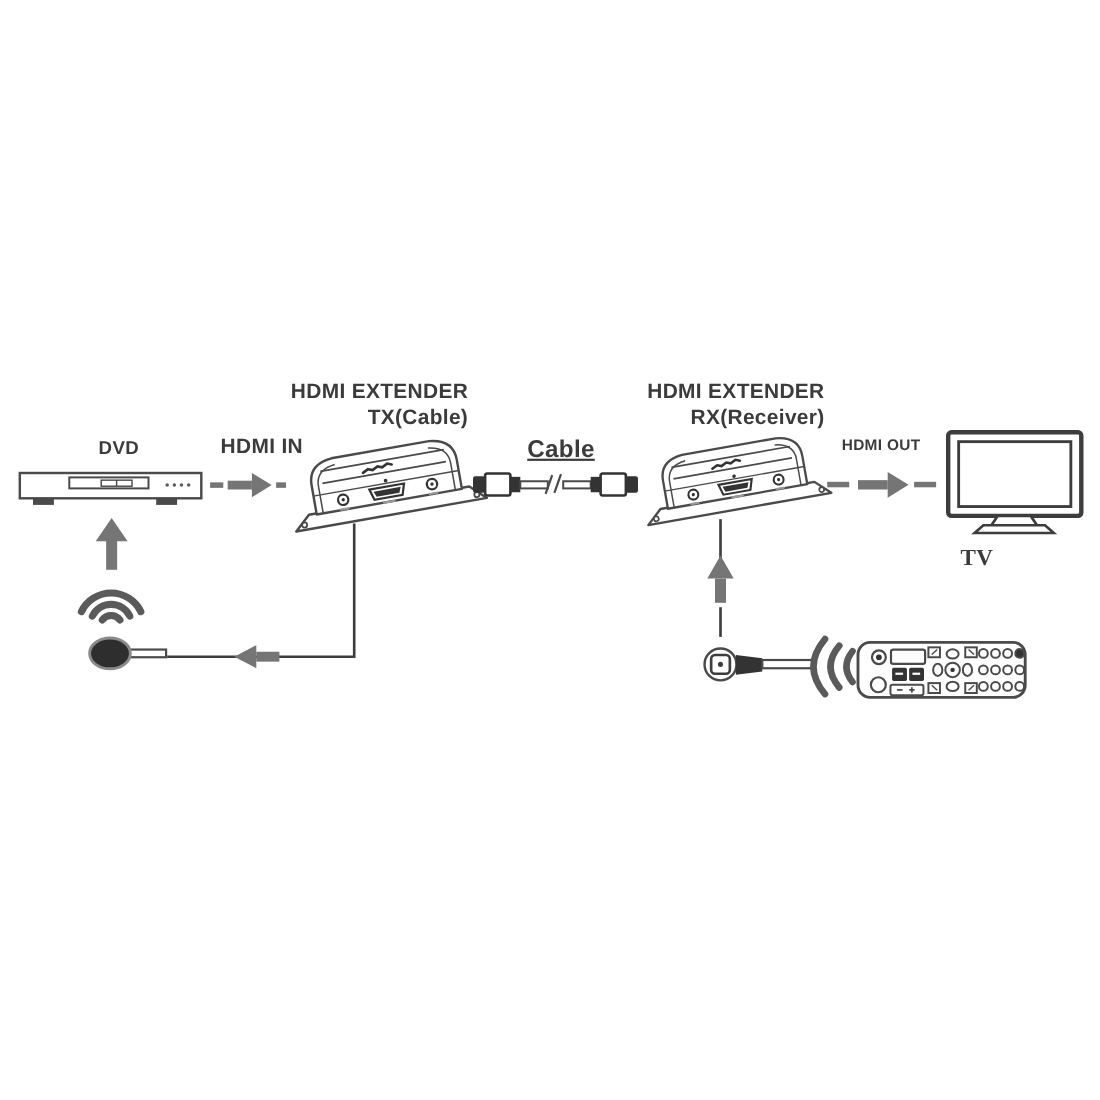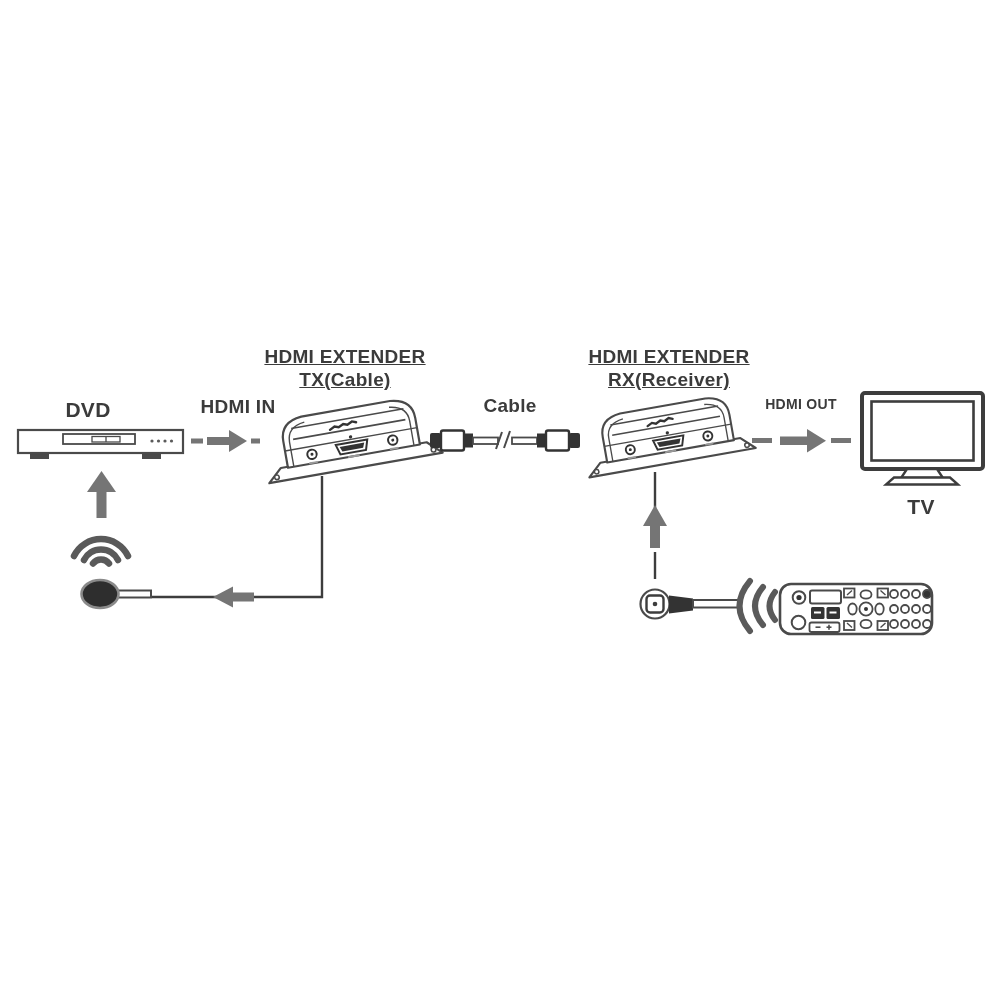--- a/index.html
+++ b/index.html
@@ -9,21 +9,21 @@
     background:var(--background,#ffffff);
     font-family:"Liberation Sans", sans-serif;
     overflow:hidden;
   }
   .diagram-svg { position:absolute; left:0; top:0; }
   .lbl {
     position:absolute; transform:translateX(-50%);
     color:var(--text,#3b3b3b); font-weight:700; white-space:nowrap;
     letter-spacing:0.3px;
   }
-  .lbl.two-line { text-align:center; line-height:23px;text-decoration:underline; }
+  .lbl.two-line { text-align:right; line-height:23px; }
 </style>
 </head>
 <body>
 
 <div class="canvas">
 
   <svg class="diagram-svg" width="1000" height="1000" viewBox="0 0 1000 1000">
 
     <defs>
       <g id="extender-device">
@@ -192,33 +192,33 @@
 
     <g>
       <rect x="862" y="393" width="121" height="76" rx="3" fill="#ffffff" stroke="var(--line,#3d3d3d)" stroke-width="4"></rect>
       <rect x="871.5" y="401.5" width="102" height="59" fill="#ffffff" stroke="var(--line,#3d3d3d)" stroke-width="2.6"></rect>
       <rect x="917.5" y="470" width="9" height="3" fill="var(--line,#3d3d3d)"></rect>
       <polygon points="907,469 937,469 943,478 901,478" fill="#ffffff" stroke="var(--line,#3d3d3d)" stroke-width="2.4"></polygon>
       <polygon points="886,484.5 958,484.5 950,477.5 894,477.5" fill="#ffffff" stroke="var(--line,#3d3d3d)" stroke-width="2.4"></polygon>
     </g>
   </svg>
 
-  <div class="lbl" style="left:88px; top:398px; font-size:21px;">DVD</div>
+  <div class="lbl" style="left:108px; top:398px; font-size:17px;">DVD</div>
 
   <div class="lbl" style="left:238px; top:396px; font-size:19px;">HDMI IN</div>
 
   <div class="lbl two-line" style="left:345px; top:345px; font-size:19px;">
     <div>HDMI EXTENDER</div>
     <div>TX(Cable)</div>
   </div>
 
-  <div class="lbl" style="left:510px; top:395px; font-size:19px;">Cable</div>
+  <div class="lbl" style="left:510px; top:395px; font-size:22px;text-decoration:underline;">Cable</div>
 
   <div class="lbl two-line" style="left:669px; top:345px; font-size:19px;">
     <div>HDMI EXTENDER</div>
     <div>RX(Receiver)</div>
   </div>
 
   <div class="lbl" style="left:801px; top:396px; font-size:14px;">HDMI OUT</div>
 
-  <div class="lbl" style="left:921px; top:495px; font-size:21px;">TV</div>
+  <div class="lbl" style="left:888px; top:495px; font-size:21px;font-family:Liberation Serif, serif;">TV</div>
 
 </div>
 
 </body></html>

